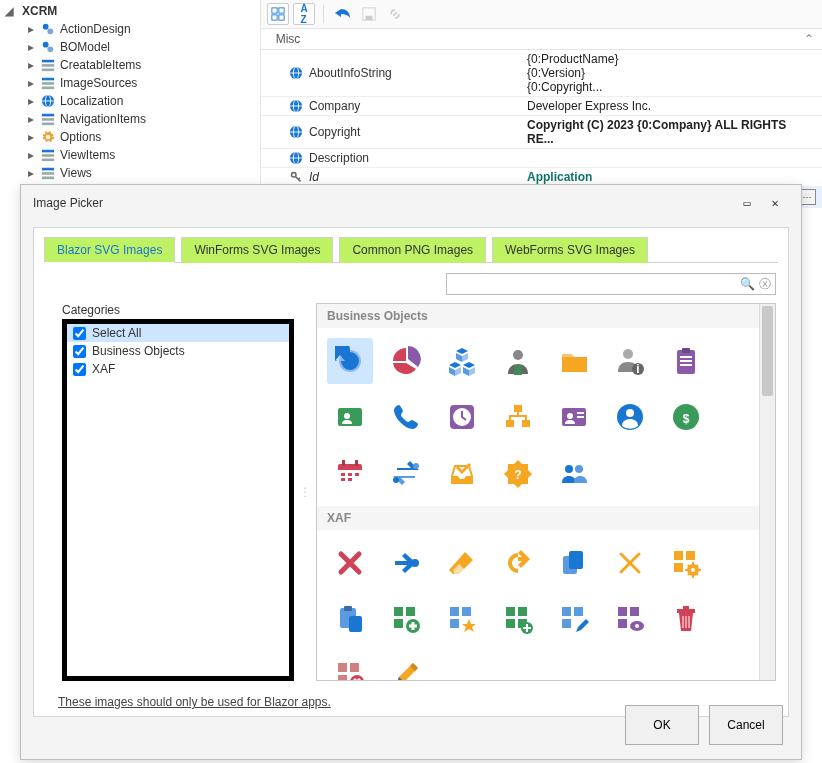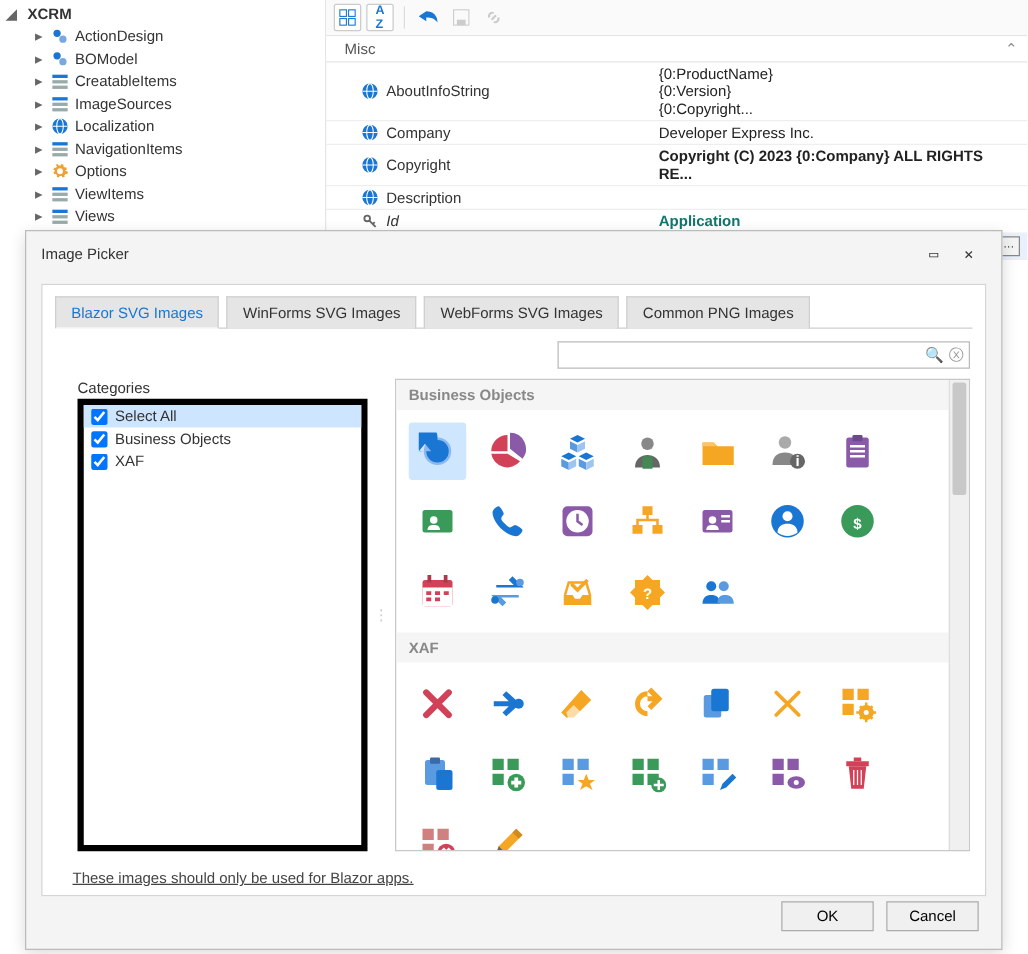--- a/index.html
+++ b/index.html
@@ -39,21 +39,21 @@
 .ellipsis-btn { width:18px; height:16px; border:1px solid #888; background:#f5f5f5; display:flex; align-items:center; justify-content:center; font-size:9px; cursor:pointer;}
 
 
 .dialog-wrap { position: absolute; left: 20px; top: 184px; width: 782px; height: 576px; background: #f4f4f4; border: 1px solid #bbb; box-shadow: 0 3px 12px rgba(0,0,0,.15); }
 .dialog-title { padding: 8px 12px; font-size: 13px; display: flex; align-items: center; }
 .dialog-title .t { flex: 1; }
 .win-btn { width: 28px; height: 20px; display: flex; align-items: center; justify-content: center; cursor: pointer; font-family: monospace; }
 .dialog-body { margin: 6px 12px 0 12px; border: 1px solid #d5d5d5; background: #fff; height: 490px; position: relative; }
 
 .tabs { display: flex; gap: 6px; padding: 8px 10px 0 10px; }
-.tab { border: 1px solid #d0d0d0; border-bottom: none; padding: 5px 12px; background: #e5e5e5; cursor: pointer; font-size: 12px; position:relative; top:1px;}
+.tab { border: 1px solid #d0d0d0; border-bottom: none; padding: 5px 12px; background: #bef264; cursor: pointer; font-size: 12px; position:relative; top:1px;}
 .tab.active { color: #1976d2; border-bottom: 1px solid #fff; }
 .tab-strip-line { border-bottom:1px solid #d0d0d0; margin: 0 10px;}
 .tab-content { padding: 10px 12px 0 12px; display:flex; flex-direction:column; height: calc(100% - 42px); }
 
 .search-row { display:flex; justify-content:flex-end; margin-bottom:8px;}
 .search-box { width: 330px; height: 22px; border:1px solid #bbb; background:#fff; display:flex; align-items:center; padding:0 4px;}
 .search-box input { flex:1; border:0; outline:0; font-size:12px;}
 .search-box .sicon { color:#999; margin-left:4px; cursor:pointer;}
 .search-box .xicon { color:#999; margin-left:4px; cursor:pointer;}
 
@@ -70,21 +70,21 @@
 .scrollbar { position:absolute; right:0; top:0; bottom:0; width:16px; background:#f0f0f0; border-left:1px solid #ddd;}
 .scrollbar .thumb { position:absolute; left:2px; right:2px; top:2px; height:90px; background:#c8c8c8; border-radius:2px;}
 .group-head { background:#f5f5f5; color:#888; font-weight:bold; padding:5px 10px;}
 .icon-grid { display:flex; flex-wrap:wrap; gap:10px; padding:10px;}
 .pic { width:46px; height:46px; display:flex; align-items:center; justify-content:center; border-radius:3px; cursor:pointer;}
 .pic.sel { background:#cfe6ff;}
 .pic svg { width:30px; height:30px;}
 
 .hint-row { padding: 14px 12px 0 12px; color:#444;text-decoration:underline;}
 .btn-row { position:absolute; right:18px; bottom:14px; display:flex; gap:10px;}
-.dlg-btn { width:74px; height:24px; border:1px solid #adadad; background:#f0f0f0; cursor:pointer; font-size:12px;}
+.dlg-btn { width:74px; height:40px; border:1px solid #adadad; background:#f0f0f0; cursor:pointer; font-size:12px;}
 </style>
 </head>
 <body>
 
 <div class="layout">
 
   <div class="tree-pane">
     <div class="tree-root">
       <span class="twisty">◢</span>
       <span class="icon gear"><svg viewBox="0 0 24 24">
@@ -308,22 +308,22 @@
 <div class="dialog-wrap">
   <div class="dialog-title">
     <span class="t">Image Picker</span>
     <span class="win-btn">▭</span>
     <span class="win-btn">✕</span>
   </div>
   <div class="dialog-body">
     <div class="tabs" id="tabs">
         <div class="tab active">Blazor SVG Images</div>
         <div class="tab">WinForms SVG Images</div>
+        <div class="tab">Common PNG Images</div>
         <div class="tab">WebForms SVG Images</div>
-        <div class="tab">Common PNG Images</div>
       </div>
     <div class="tab-strip-line"></div>
     <div class="tab-content">
       <div class="search-row">
         <div class="search-box">
           <input placeholder="" style="">
           <span class="sicon">🔍</span>
           <span class="xicon">ⓧ</span>
         </div>
       </div>

